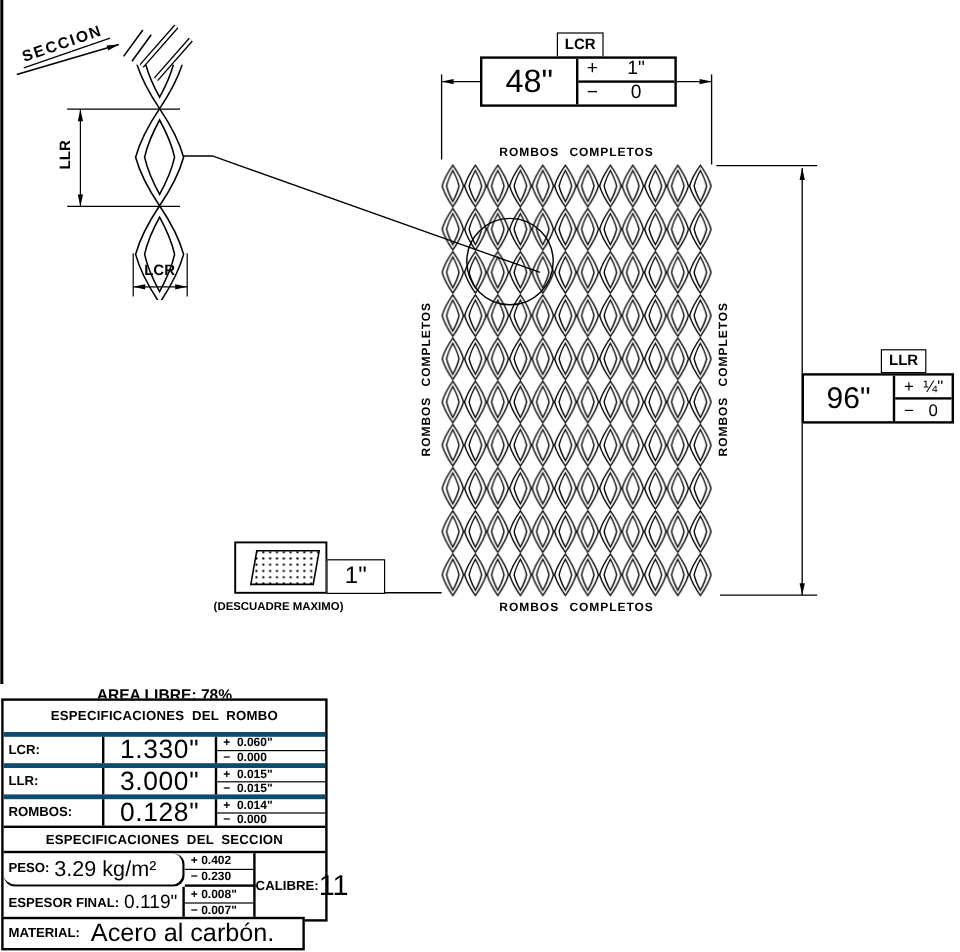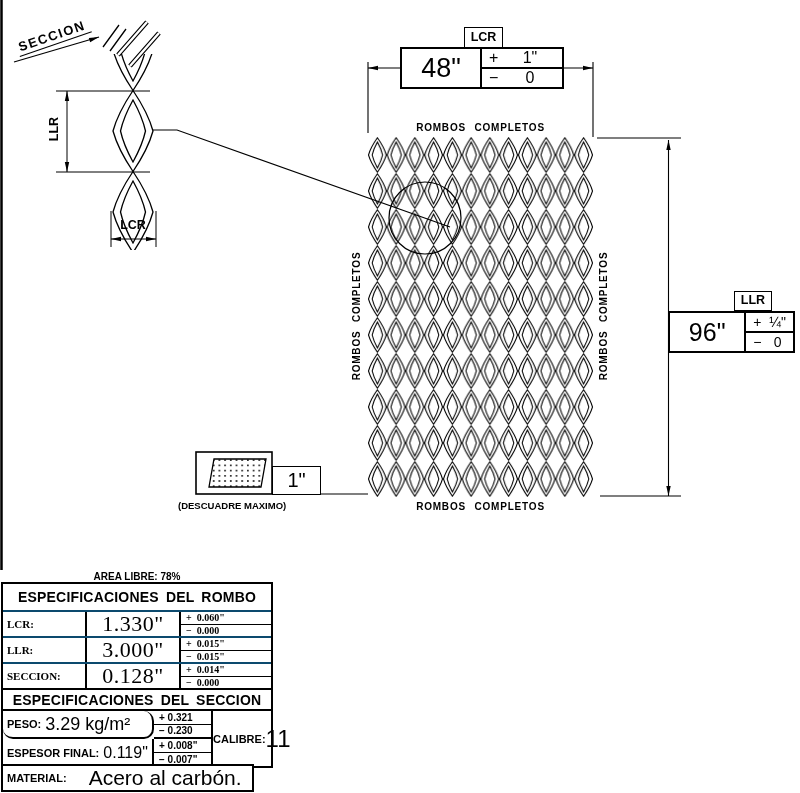--- a/index.html
+++ b/index.html
@@ -36,27 +36,27 @@
 
   .box96 { left:668px; top:311px; width:127px; height:42px; }
   .box96 .dim-main { width:82px; font-size:25px; }
   .box96 .dim-tol-row { font-size:14px; }
   .tag-llr { left:734px; top:291px; width:38px; height:20px; font-size:12.5px; line-height:17px; }
 
   .skew-box { left:272px; top:466px; width:49px; height:29px; border:1.6px solid #000; background:#fff;
               display:flex; align-items:center; justify-content:center; font-size:20px; }
   .skew-cap { left:178px; top:500px; width:166px; text-align:left; font-size:9.5px; font-weight:700; letter-spacing:0; white-space:nowrap; }
 
-  .area-libre { left:1px; top:571px; width:272px; text-align:center; font-size:10px; font-weight:600; }
+  .area-libre { left:1px; top:571px; width:272px; text-align:center; font-size:13px; font-weight:600; }
 
   
   .spec-table { left:1px; top:582px; width:272px; border:2px solid #000; background:#fff; }
   .t-head { height:26px; display:flex; align-items:center; justify-content:center;
-            font-size:14px; font-weight:700; letter-spacing:.2px; word-spacing:3px; }
-  .t-row { display:flex; border-top:2px solid #0c4a6e; height:26px;font-family:Liberation Serif, serif; }
+            font-size:11px; font-weight:700; letter-spacing:.2px; word-spacing:3px; }
+  .t-row { display:flex; border-top:4px solid #0c4a6e; height:26px; }
   .t-label { width:84px; border-right:2px solid #000; font-size:11px; font-weight:700;
              display:flex; align-items:center; padding-left:4px; }
   .t-value { width:94px; border-right:2px solid #000; display:flex; align-items:center;
              justify-content:center; font-size:22px; letter-spacing:.5px; }
   .t-tol { flex:1; display:flex; flex-direction:column; font-size:10px; font-weight:700; }
   .t-tol > div { flex:1; display:flex; align-items:center; padding-left:5px; white-space:pre; }
   .t-tol > div.first { border-bottom:1.5px solid #000; }
   .t-head2 { border-top:2px solid #000; height:21px; }
 
   .mat-grid { display:grid; grid-template-columns:151px 59px 1fr; grid-template-rows:28px 27px;
@@ -66,21 +66,21 @@
   .m-peso { grid-area:1/1/2/2; border-bottom:2px solid #000; font-size:18px;border-radius:10px; }
   .m-peso-tol { grid-area:1/2/2/3; border-right:2px solid #000; border-bottom:2px solid #000; }
   .m-esp  { grid-area:2/1/3/2; font-size:16px; }
   .m-esp-tol { grid-area:2/2/3/3; border-right:2px solid #000; }
   .m-cal { grid-area:1/3/3/4; display:flex; flex-direction:row; align-items:center; justify-content:center; }
   .m-cal .cal-label { font-size:11px; font-weight:700; }
   .m-cal .cal-value { font-size:24px; line-height:26px; }
 
   .mat-row { left:1px; top:764px; width:253px; height:28px; border:2px solid #000; background:#fff;
              display:flex; align-items:center; padding-left:4px; white-space:nowrap; }
-  .mat-row .m-label { font-size:11px; font-weight:700; margin-right:22px; }
+  .mat-row .m-label { font-size:11px; font-weight:700; margin-right:9px; }
   .mat-row .mat-value { font-size:21px; }
 </style>
 </head>
 <body>
 
 <div class="stage">
 
   <svg width="800" height="793" viewBox="0 0 800 793">
     <defs>
       <g id="dia" stroke="#000" stroke-width="1.1" fill="none">
@@ -213,37 +213,37 @@
     <div class="t-row">
       <div class="t-label">LLR:</div>
       <div class="t-value">3.000"</div>
       <div class="t-tol">
         <div class="first">+  0.015"</div>
         <div>−  0.015"</div>
       </div>
     </div>
 
     <div class="t-row">
-      <div class="t-label">SECCION:</div>
+      <div class="t-label">ROMBOS:</div>
       <div class="t-value">0.128"</div>
       <div class="t-tol">
         <div class="first">+  0.014"</div>
         <div>−  0.000</div>
       </div>
     </div>
 
     <div class="t-head t-head2">ESPECIFICACIONES DEL SECCION</div>
 
     <div class="mat-grid">
       <div class="m-cell m-peso">
         <span class="m-label">PESO:</span>
         <span>3.29 kg/m²</span>
       </div>
       <div class="t-tol m-peso-tol">
-        <div class="first">+ 0.321</div>
+        <div class="first">+ 0.402</div>
         <div>− 0.230</div>
       </div>
       <div class="m-cal">
         <div class="cal-label">CALIBRE:</div>
         <div class="cal-value">11</div>
       </div>
       <div class="m-cell m-esp">
         <span class="m-label">ESPESOR FINAL:</span>
         <span>0.119"</span>
       </div>

